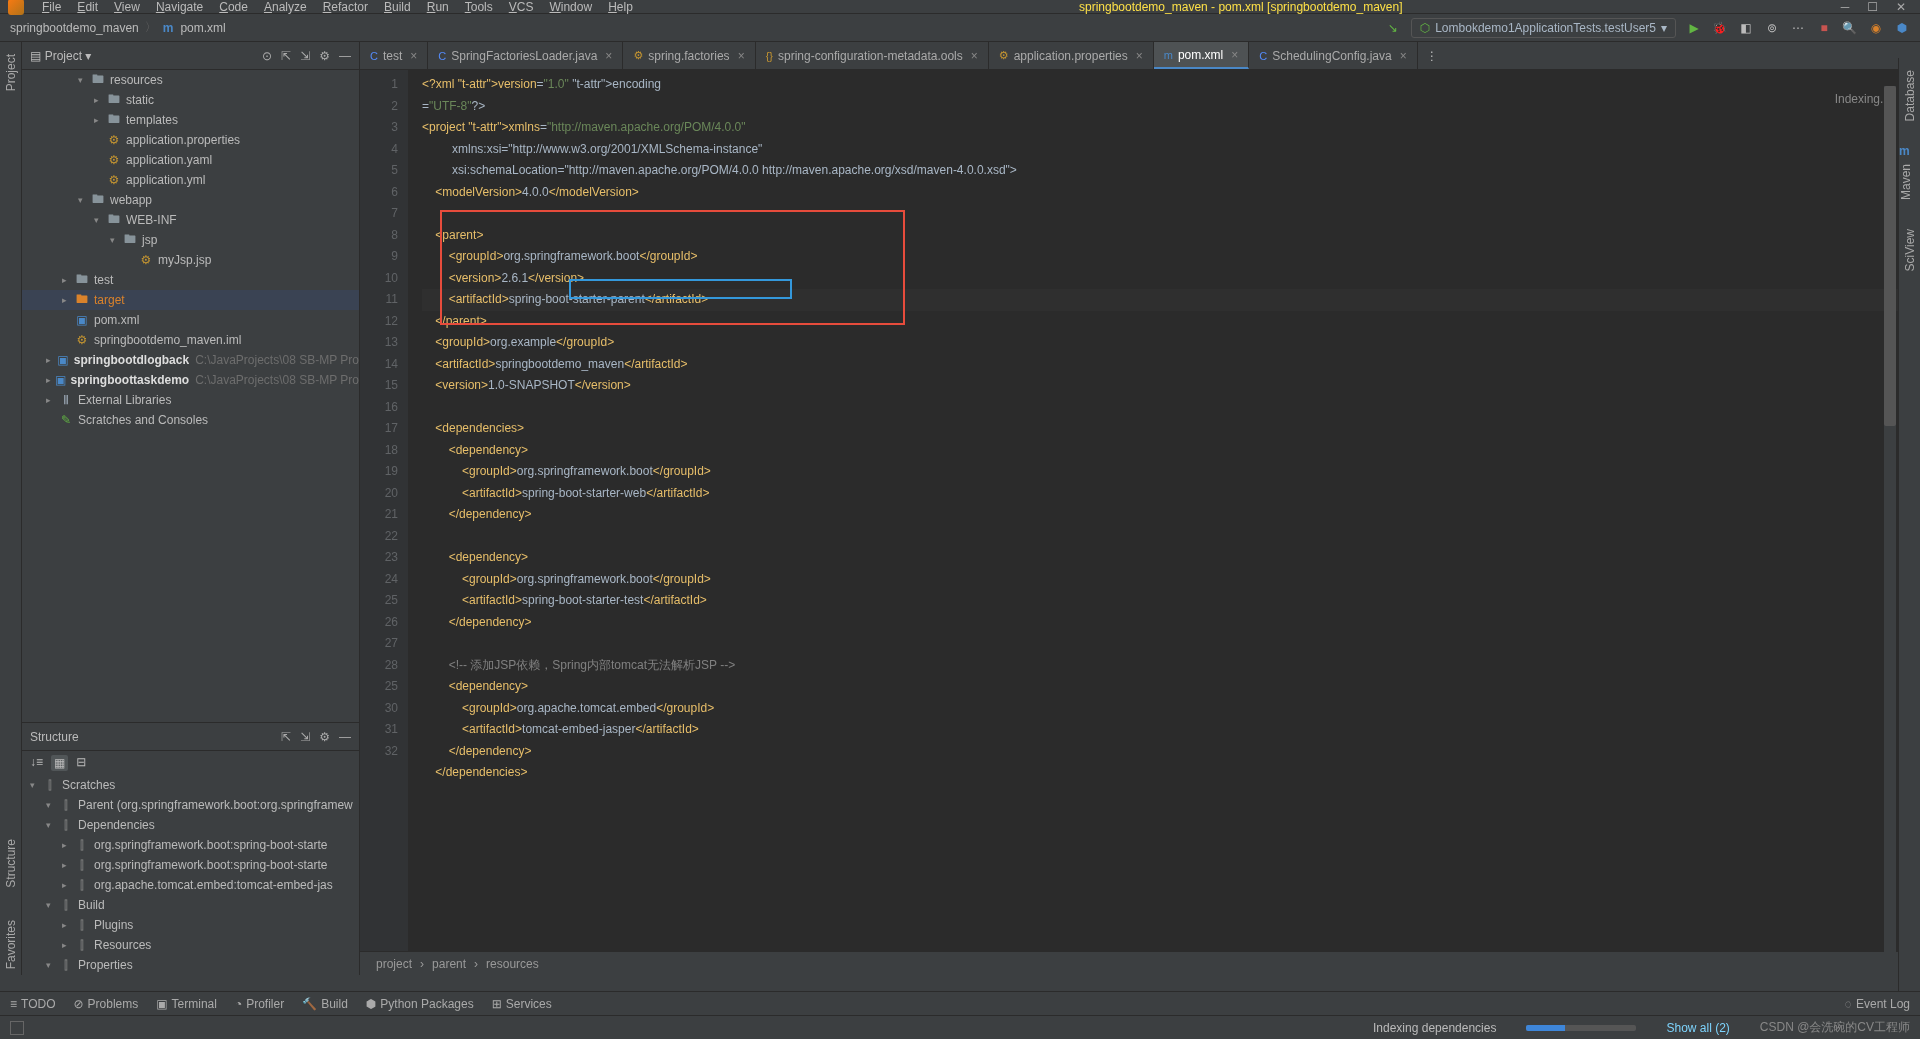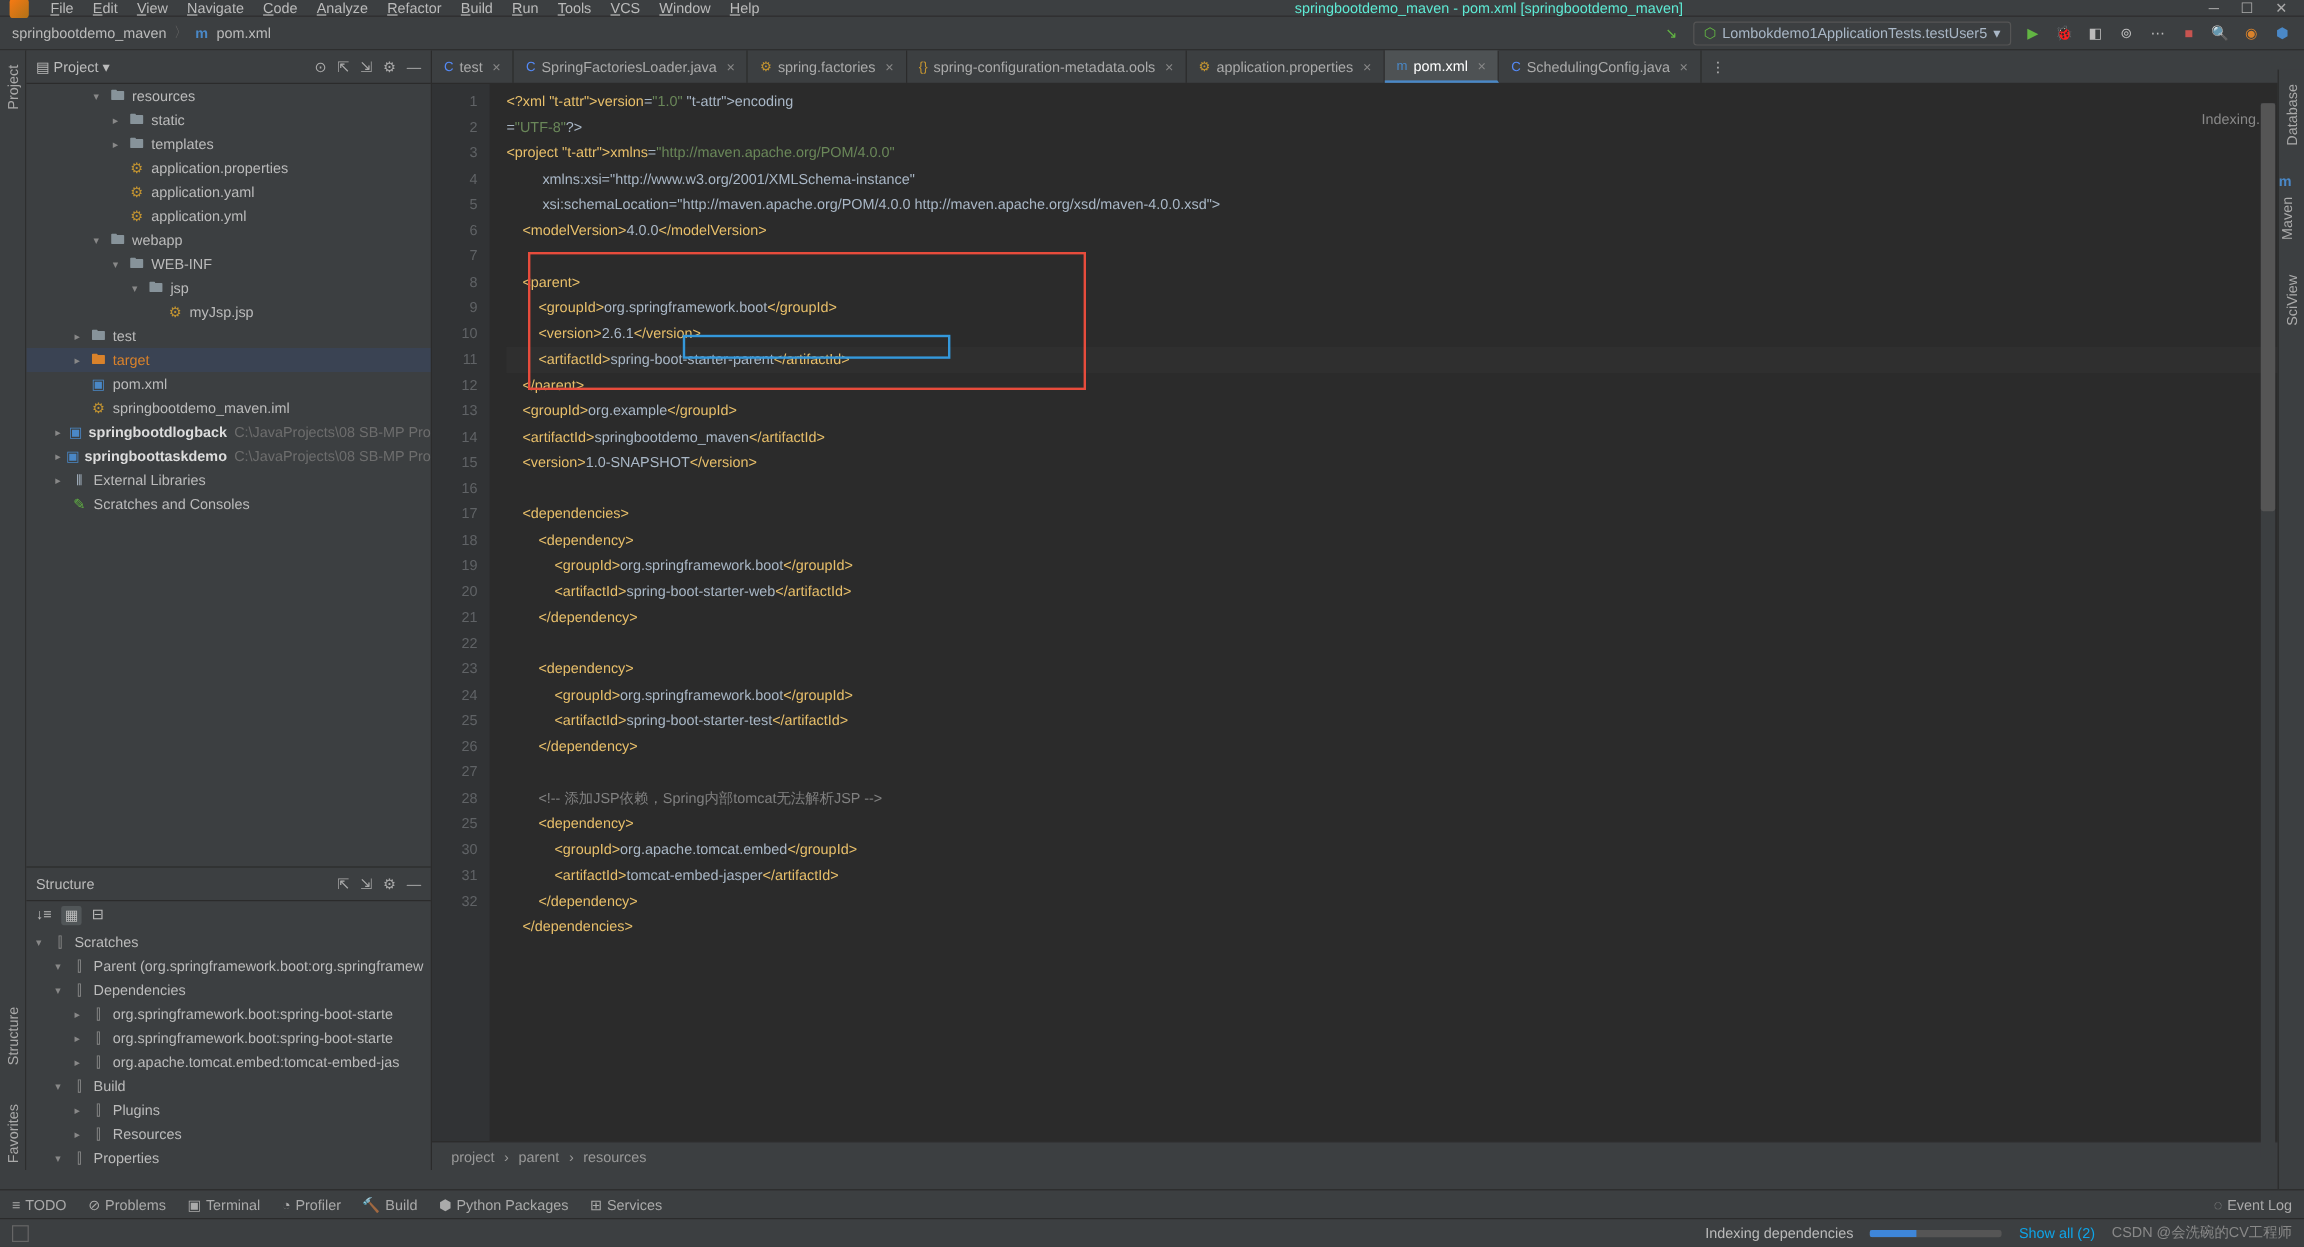--- a/index.html
+++ b/index.html
@@ -1,21 +1,21 @@
 <!DOCTYPE html>
 <html><head>
 <meta charset="utf-8">
 <style>
 * { margin:0; padding:0; box-sizing:border-box; font-family:"Segoe UI",Arial,sans-serif; font-size:12px; user-select:none; }
 body { background:#3c3f41; color:#bbbbbb; width:1920px; height:1039px; overflow:hidden; position:relative; }
 .top-menu { height:14px; background:#3c3f41; display:flex; align-items:center; padding:0 8px; border-bottom:1px solid #2b2b2b; }
 .top-menu .logo { width:16px; height:16px; background:linear-gradient(135deg,#f97a12,#b07219); border-radius:3px; margin-right:10px; }
 .top-menu .mitem { padding:0 8px; cursor:pointer; }
 .top-menu .mitem u { text-decoration:underline; }
-.top-menu .title { flex:1; text-align:center; color:#5eead4; }
+.top-menu .title { flex:1; text-align:center; color:#fde047; }
 .top-menu .winctrl { display:flex; gap:18px; padding-right:6px;}
 .top-menu .winctrl span { cursor:pointer; color:#aaa;}
 .nav-row { height:28px; background:#3c3f41; display:flex; align-items:center; border-bottom:1px solid #2b2b2b; padding:0 10px;}
 .crumbs { display:flex; align-items:center; gap:4px;}
 .crumb-sep { color:#666; margin:0 2px;}
 .pom-ic { color:#4a88c7; font-weight:bold; margin-right:3px;}
 .nav-right { margin-left:auto; display:flex; align-items:center; gap:10px;}
 .run-cfg { background:#3c3f41; border:1px solid #555; border-radius:3px; padding:2px 8px; display:flex; align-items:center; gap:5px; color:#a9b7c6;}
 .run-cfg .leaf{color:#62b543;}
 .nav-ic { width:16px; text-align:center; cursor:pointer;}
@@ -51,24 +51,24 @@
 .blue-box{position:absolute; border:2px solid #3498db; left:569px; top:279px; width:223px; height:20px; pointer-events:none;}
 .bcrumb2{ height:24px; border-top:1px solid #2b2b2b; display:flex; align-items:center; padding:0 16px; gap:8px; color:#999; background:#3c3f41;}
 .right-info{ position:absolute; right:30px; top:92px; color:#888;}
 .scrollbar-v{position:absolute; right:24px; top:86px; width:12px; bottom:74px; background:#3c3f41;}
 .scrollbar-v .thumb{position:absolute; top:0; width:100%; height:340px; background:#555; border-radius:2px;}
 .right-gutter { position:absolute; right:0; top:58px; width:22px; bottom:48px; background:#3c3f41; border-left:1px solid #2b2b2b; display:flex; flex-direction:column; align-items:center; padding-top:6px; gap:14px;}
 .right-gutter .ric{cursor:pointer;}
 .bottom-tools{ position:absolute; bottom:24px; left:0; right:0; height:24px; background:#3c3f41; border-top:1px solid #2b2b2b; display:flex; align-items:center; padding:0 10px; gap:18px;}
 .bottom-tools .bitm{display:flex;align-items:center;gap:4px;cursor:pointer;color:#aaa;}
 .bottom-tools .flex{flex:1}
-.status{ position:absolute; bottom:0; left:0; right:0; height:24px; background:#3c3f41; border-top:1px solid #2b2b2b; display:flex; align-items:center; padding:0 10px; gap:14px;}
+.status{ position:absolute; bottom:0; left:0; right:0; height:24px; background:#3c3f41; border-top:1px solid #2b2b2b; display:flex; align-items:center; padding:0 10px; gap:30px;}
 .status .sq{width:14px;height:14px;border:1px solid #666;}
 .status .flex{flex:1}
-.status .link{color:#0ea5e9;cursor:pointer;}
+.status .link{color:#7dd3fc;cursor:pointer;}
 .status .prog{width:110px;height:6px;background:#555;border-radius:2px;overflow:hidden;}
 .status .prog div{width:35%;height:100%;background:#3e86d9;}
 .sel-row{background:rgba(50,50,50,.6);}
 </style>
 </head>
 <body>
 
 <div class="top-menu">
   <div class="logo"></div>
   <div id="menu-items" style="display: flex;">

